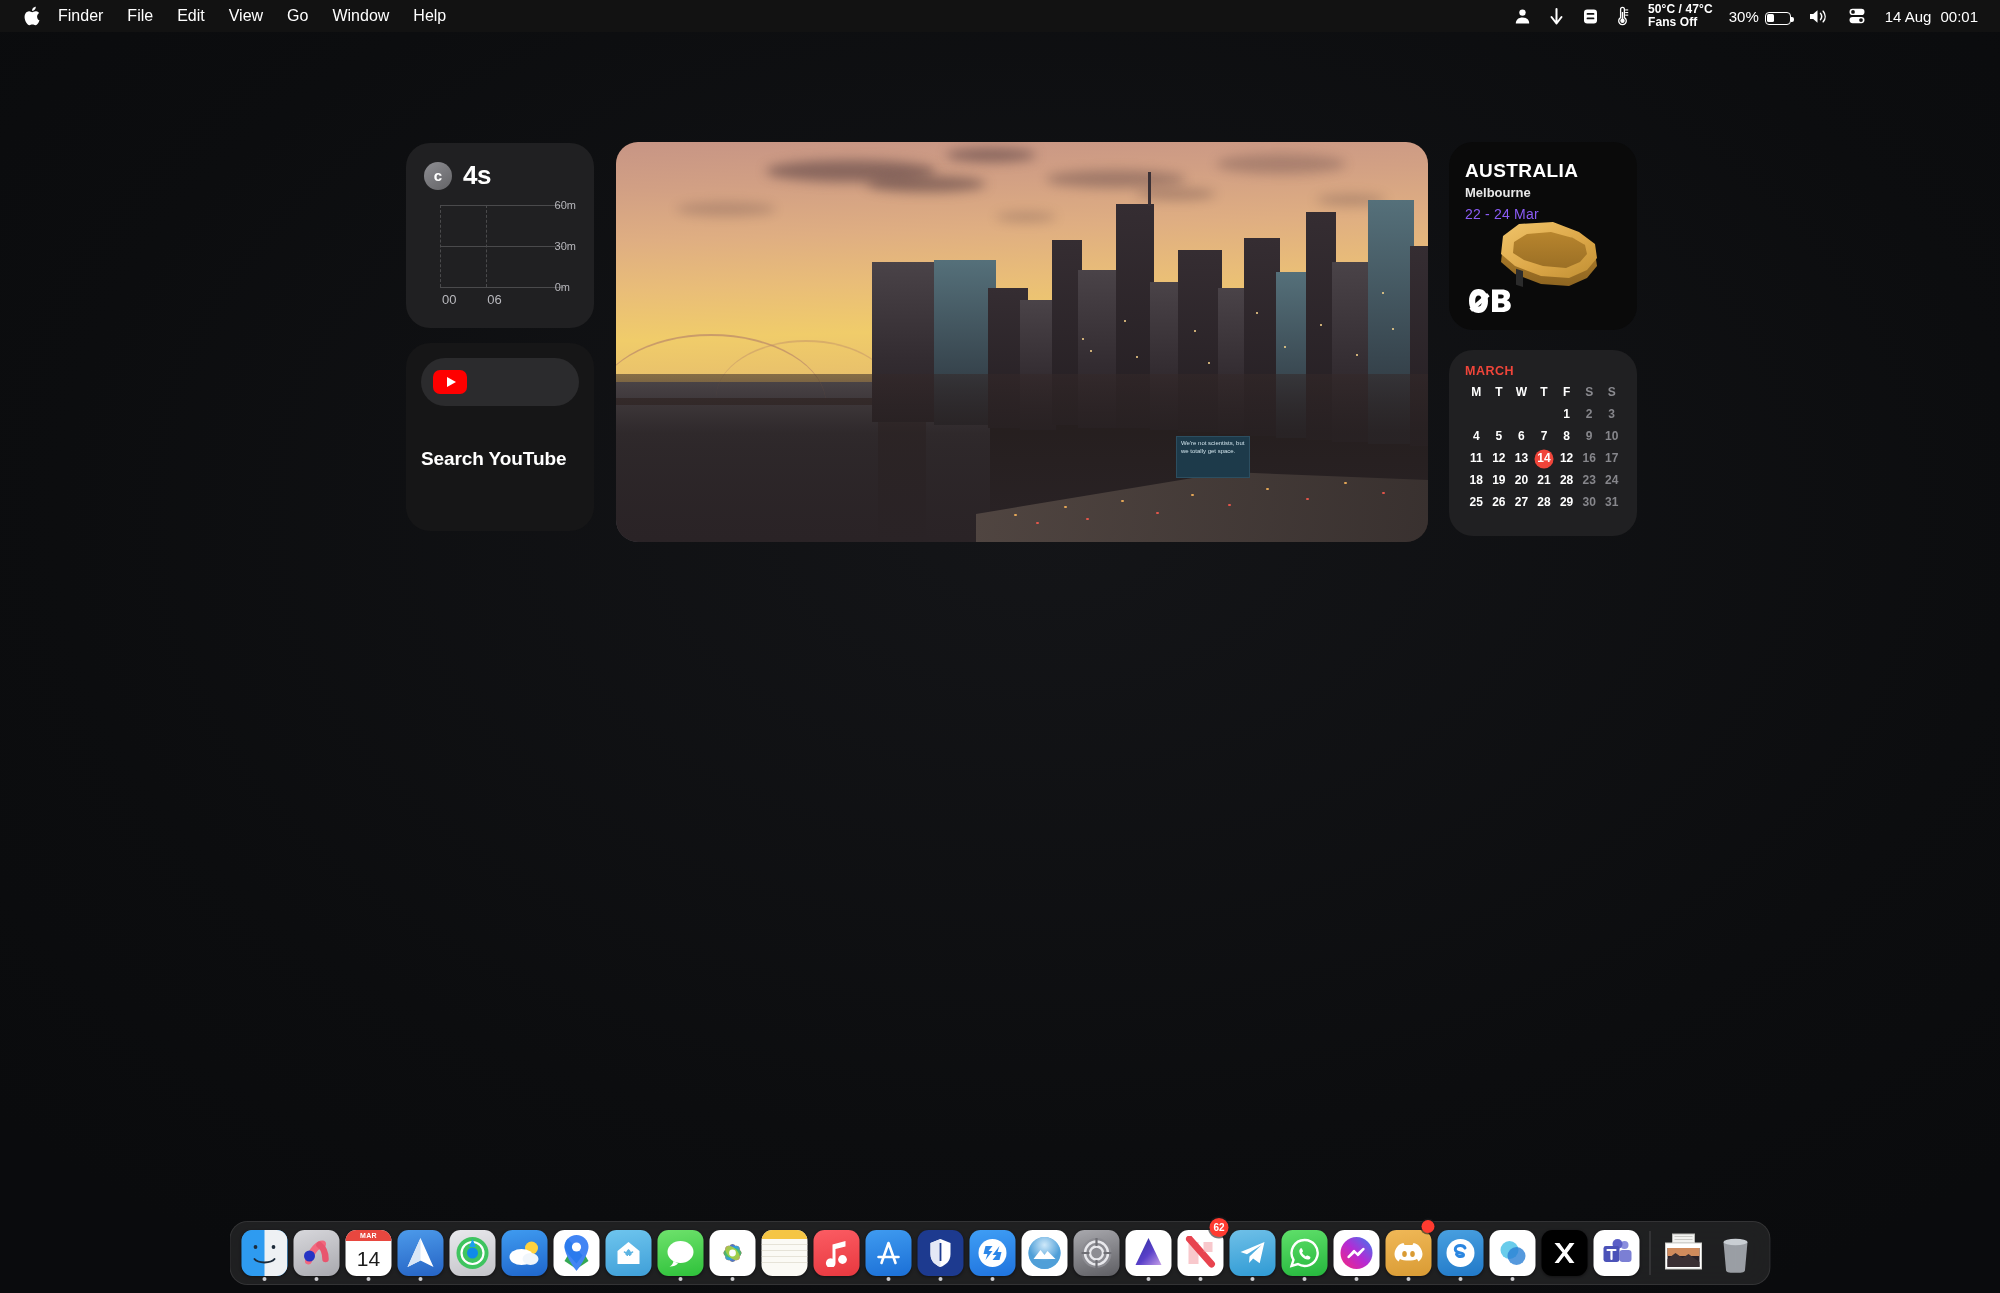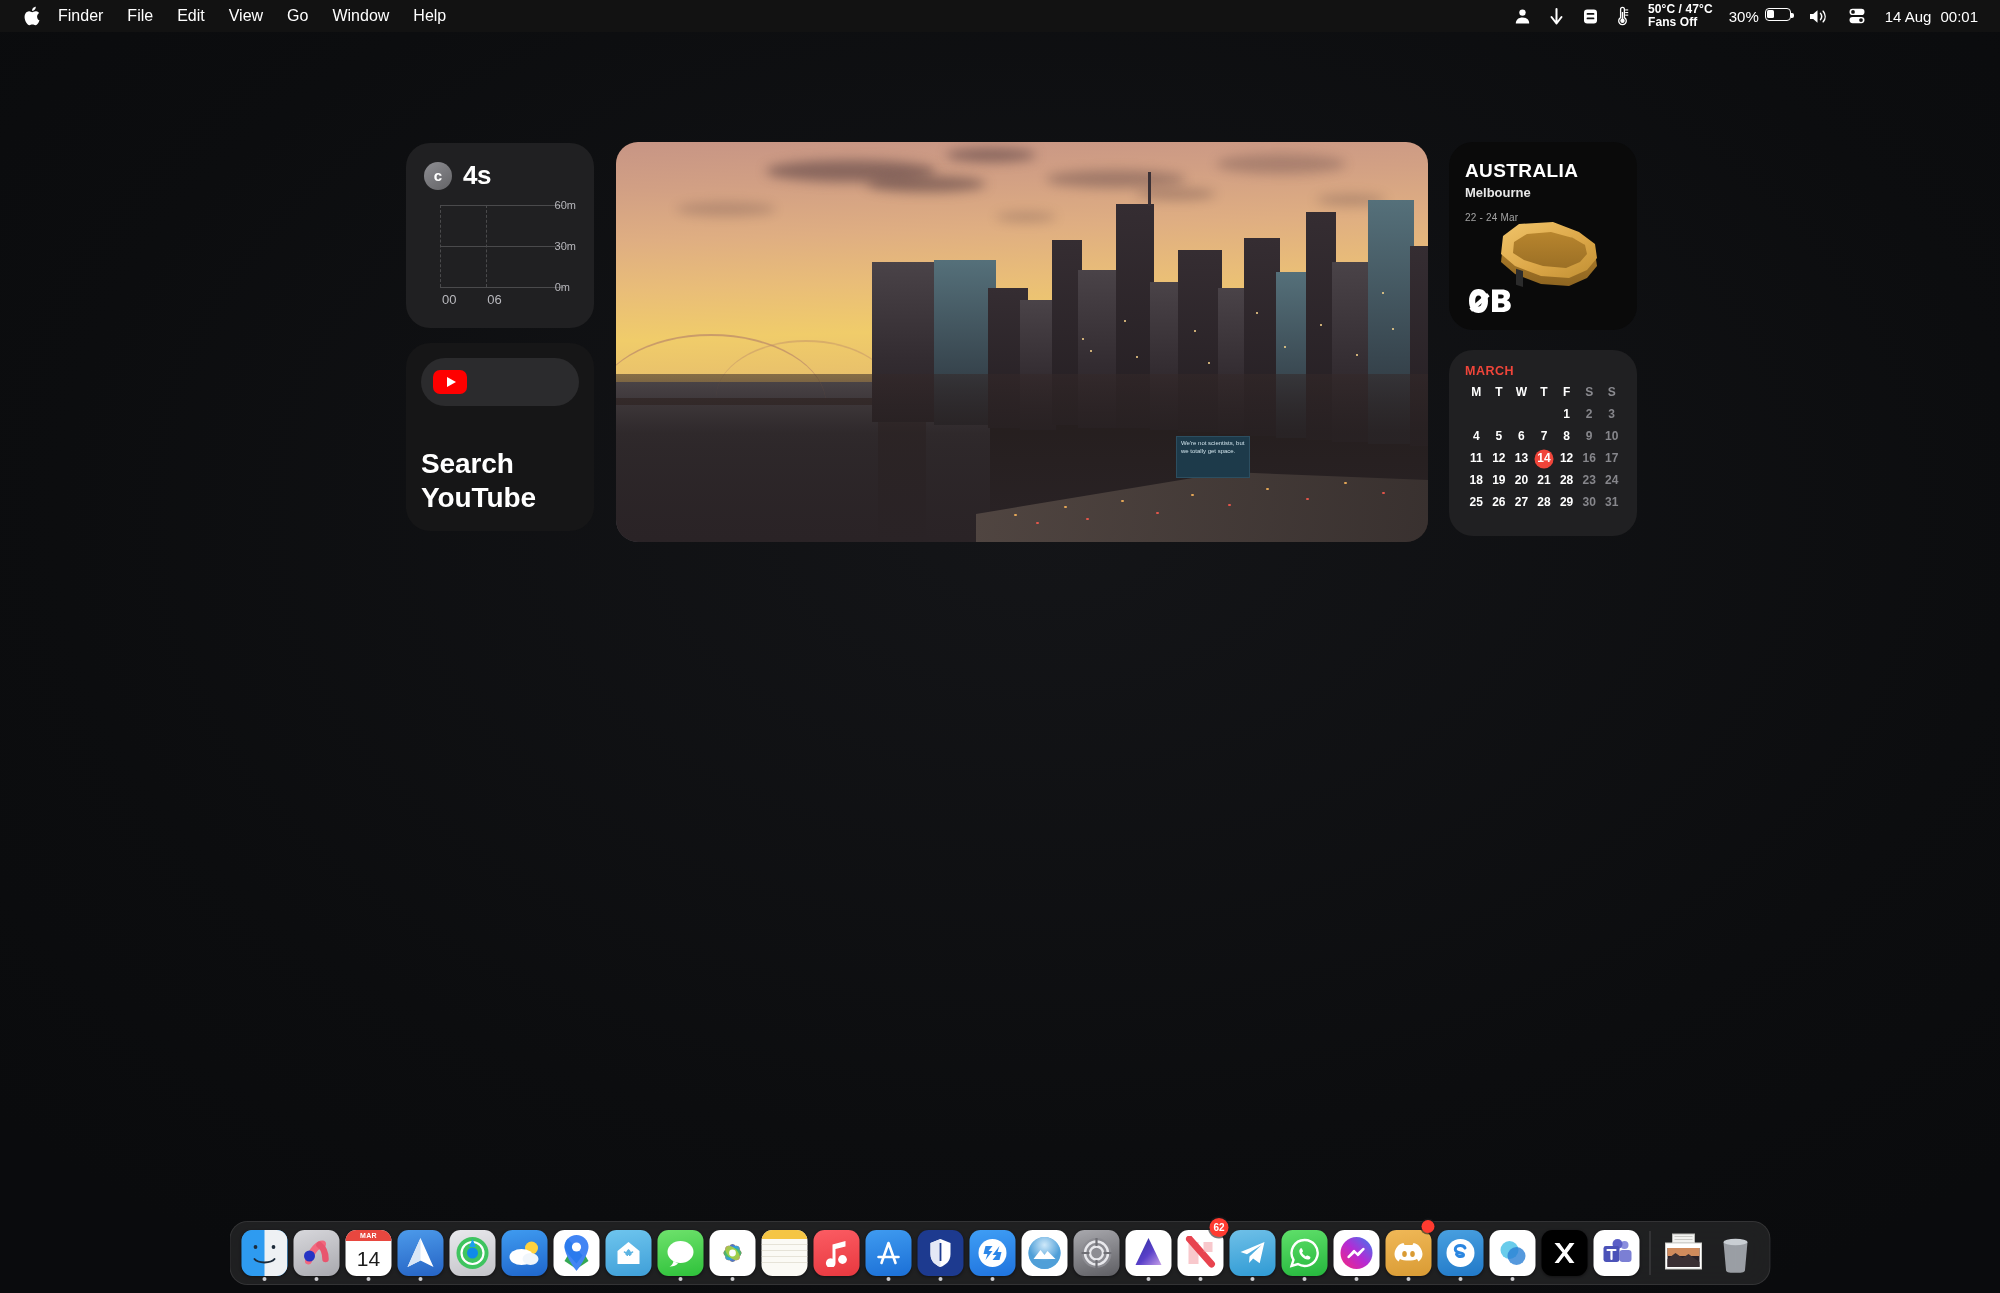--- a/index.html
+++ b/index.html
@@ -42,21 +42,21 @@
   .mb-right {
     margin-left:auto;
     display:flex; align-items:center; gap:0;
     color:#fff;
   }
   .mb-status { display:flex; align-items:center; padding:0 9px; }
   .mb-status svg { display:block; }
   .thermo-block { display:flex; align-items:center; gap:19px; padding:0 8px; }
   .thermo-text { display:flex; flex-direction:column; line-height:1.08; }
   .thermo-text span { font-size:12px; font-weight:bold; letter-spacing:.1px; }
-  .batt-block { display:flex; align-items:flex-start; gap:6px; padding:0 8px; }
+  .batt-block { display:flex; align-items:flex-end; gap:6px; padding:0 8px; }
   .batt-pct { font-size:15px; }
   .batt-shell {
     position:relative; width:26px; height:13px;
     border:1.6px solid #fff; border-radius:4px;
   }
   .batt-fill {
     position:absolute; top:1.5px; left:1.5px; bottom:1.5px;
     width:7px; background:#fff; border-radius:1.5px;
   }
   .batt-nub {
@@ -125,21 +125,21 @@
     display:flex; align-items:center; justify-content:center;
   }
   .yt-logo i {
     width:0; height:0; margin-left:2px;
     border-left:9px solid #fff;
     border-top:5.5px solid transparent;
     border-bottom:5.5px solid transparent;
   }
   .yt-label {
     margin-top:41px;
-    font-size:28px; font-weight:600; color:#fff;
+    font-size:19px; font-weight:600; color:#fff;
     line-height:1.23; letter-spacing:-.1px;
   }
 
   
   #photo {
     position:absolute;
     left:616px; top:142px; width:812px; height:400px;
     border-radius:22px; overflow:hidden;
     background:#1a1410;
   }
@@ -206,21 +206,21 @@
     left:1449px; top:142px; width:188px; height:188px;
     background:#0a0a0a;
     padding:18px 16px;
     overflow:hidden;
   }
   .f1-country {
     font-size:19px; font-weight:800; color:#fff;
     letter-spacing:.4px; font-stretch:condensed;
   }
   .f1-city { font-size:13px; font-weight:700; color:#e8e8e8; margin-top:3px; }
-  .f1-date { font-size:10px; color:#a3a3a3; margin-top:12px; letter-spacing:.2px; }
+  .f1-date { font-size:14px; color:#8b5cf6; margin-top:6px; letter-spacing:.2px; }
   .f1-track {
     position:absolute; left:34px; top:72px; width:135px; height:88px;
   }
   .f1-round {
     position:absolute; left:18px; bottom:16px;
     display:flex; align-items:center; gap:1px;
     font-size:22px; font-weight:800; color:#fff;
     letter-spacing:.5px;
   }
 

